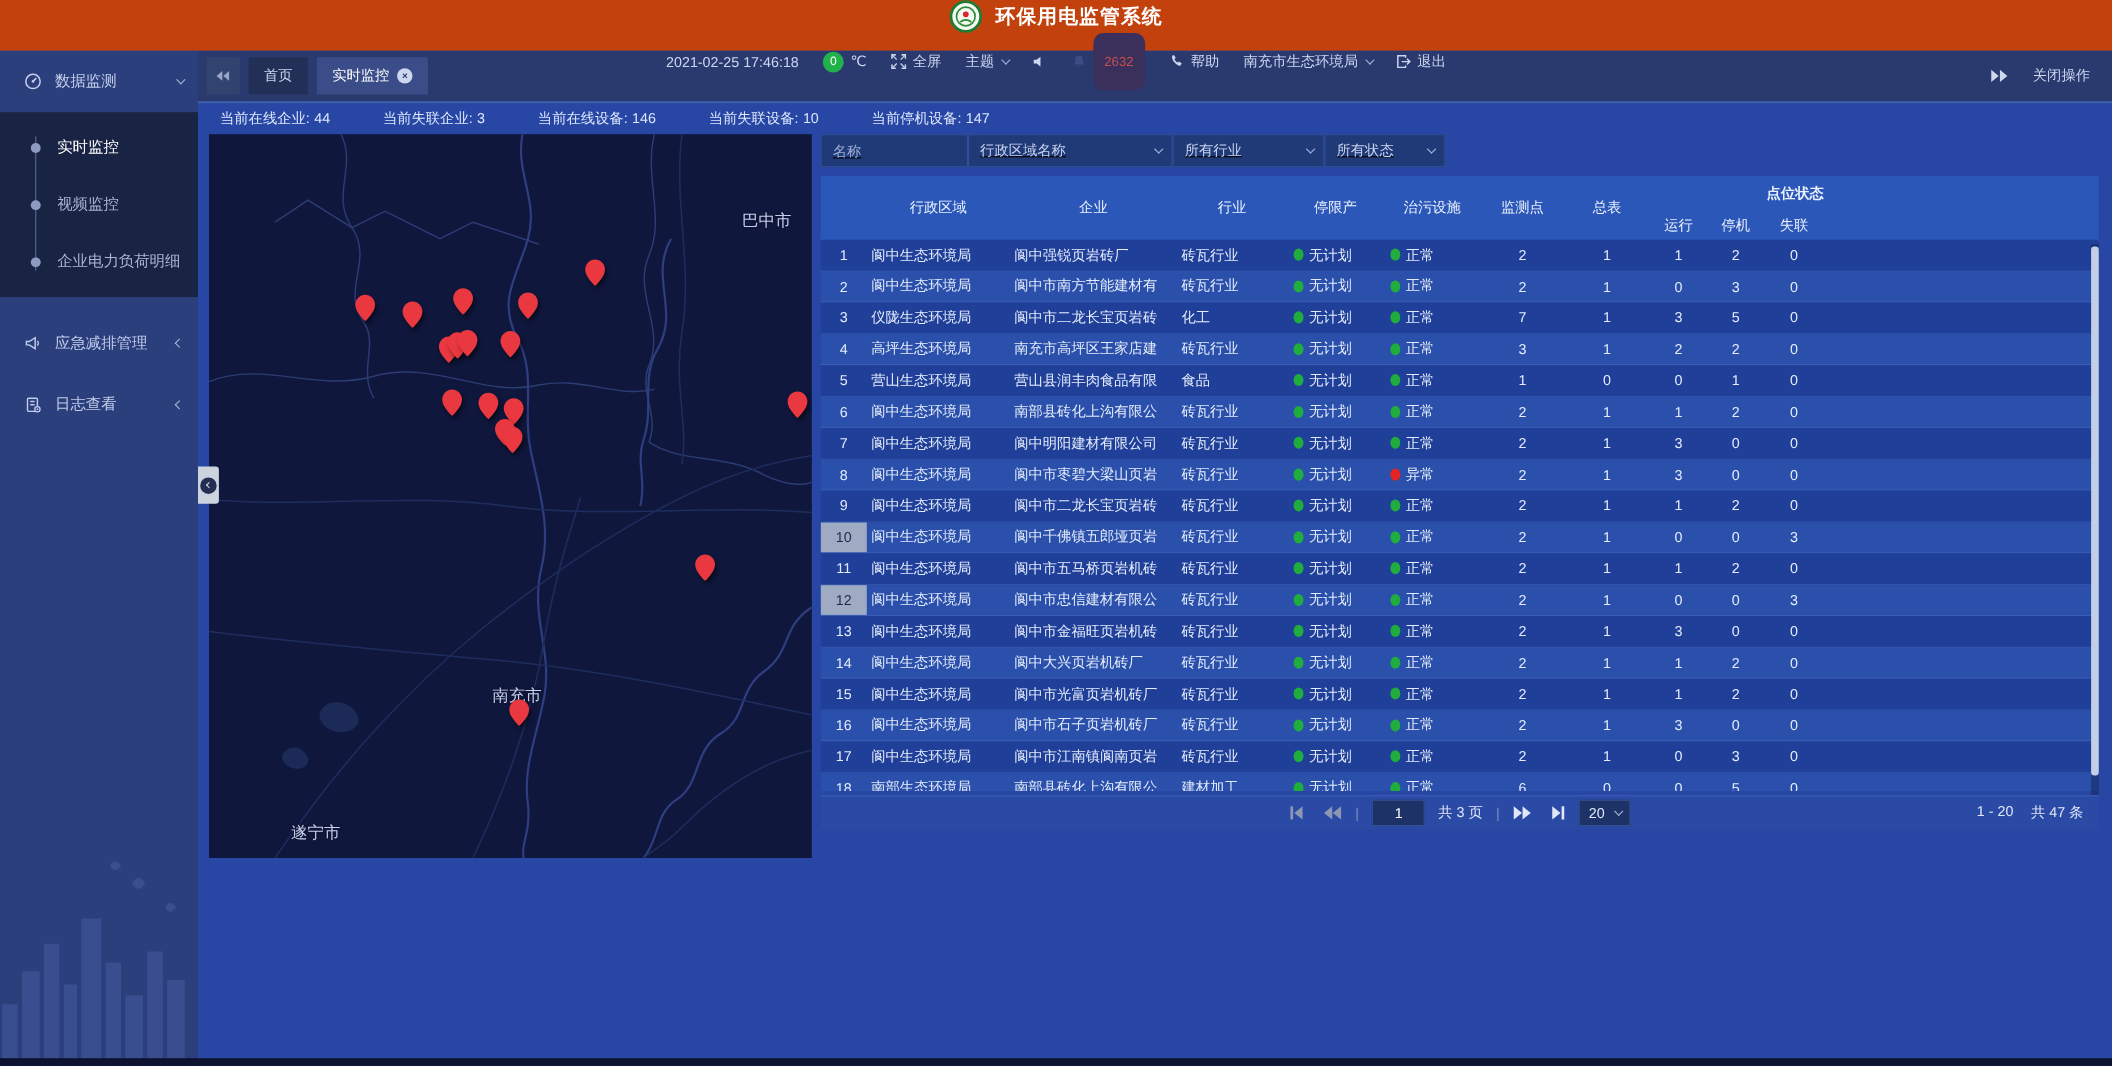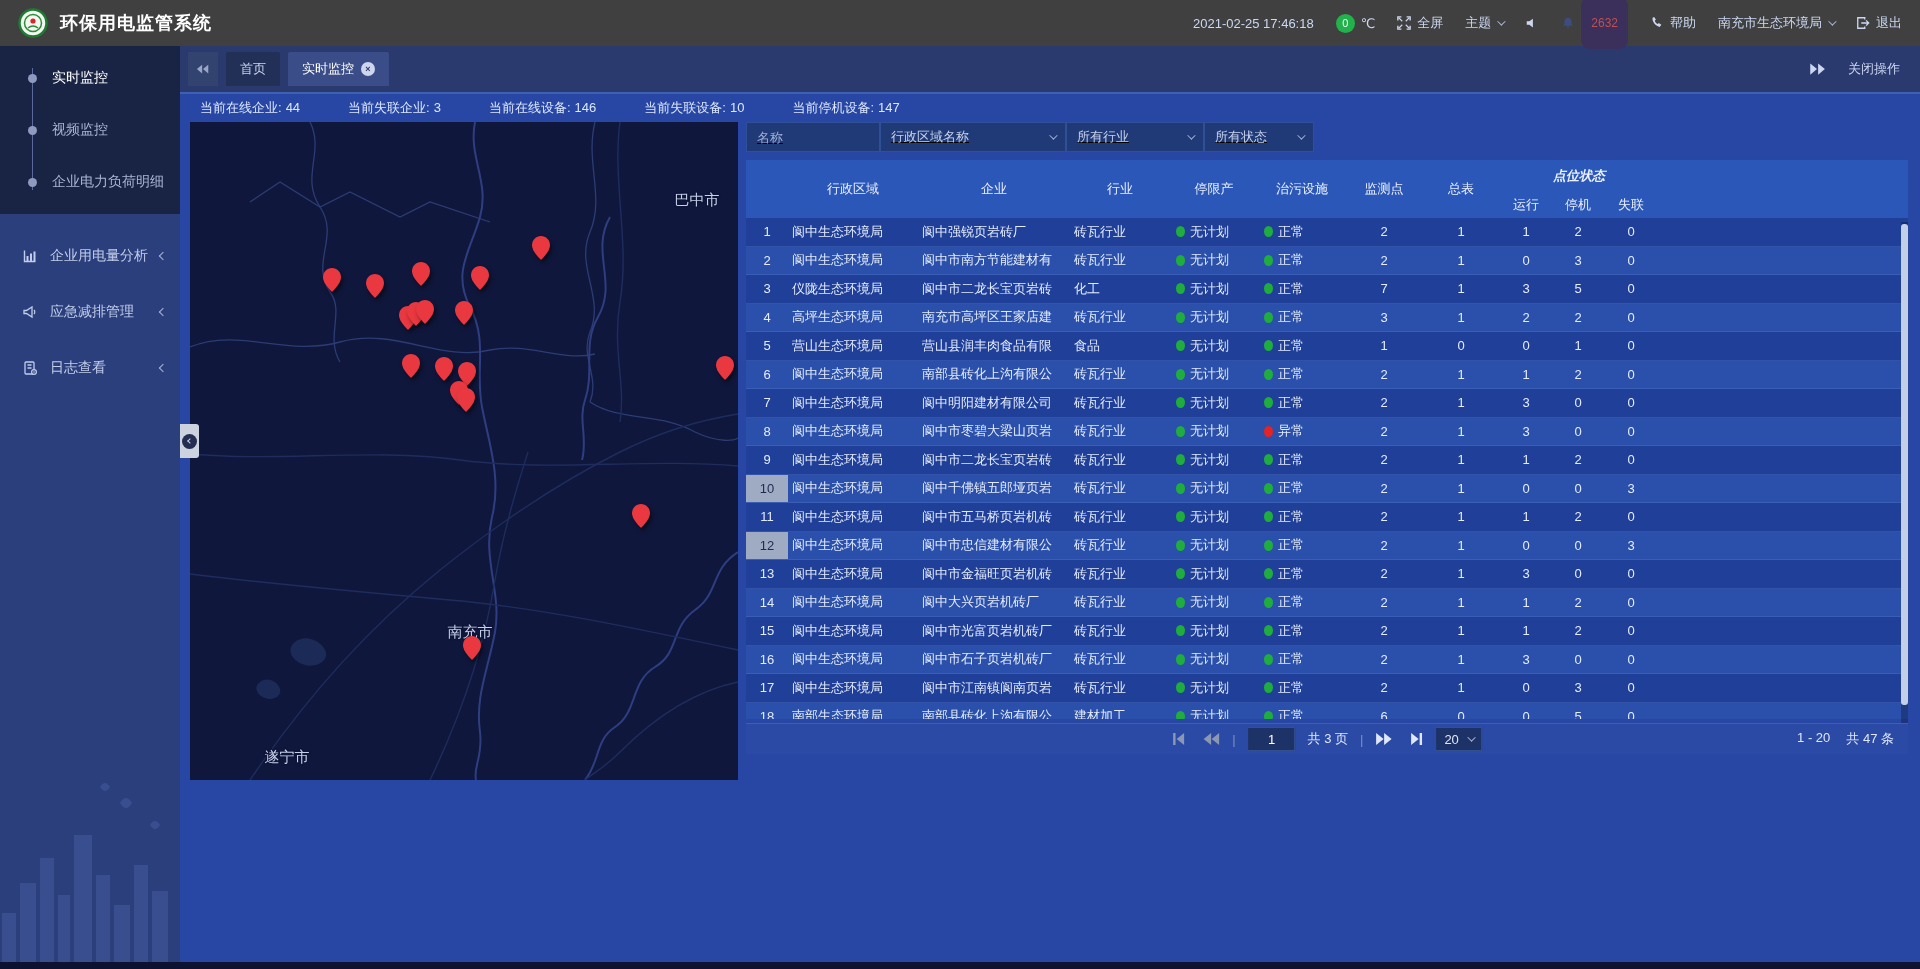--- a/index.html
+++ b/index.html
@@ -1,22 +1,22 @@
 <!DOCTYPE html>
 <html><head>
 <meta charset="utf-8">
 <style>
   * { margin:0; padding:0; box-sizing:border-box; }
   html,body { width:1920px; height:969px; overflow:hidden; background:#2846a4;
     font-family:"Liberation Sans","DejaVu Sans",sans-serif; }
   .app { position:relative; width:1920px; height:969px; }
 
   
-  .topbar { position:absolute; left:0; top:0; width:1920px; height:46px; background:#404040;
-    display:flex; align-items:center; justify-content:space-between; padding:0 18px; z-index:20; }
+  .topbar { position:absolute; left:0; top:0; width:1920px; height:46px; background:#c2410c;
+    display:flex; align-items:center; justify-content:space-between; padding:0 18px; z-index:20;flex-direction:column; }
   .brand { display:flex; align-items:center; gap:12px; }
   .brand-title { color:#ffffff; font-size:18px; font-weight:bold; letter-spacing:1px; }
   .top-right { display:flex; align-items:center; gap:22px; color:#ccd7f2; font-size:13px; }
   .top-item { display:flex; align-items:center; gap:6px; cursor:pointer; }
   .temp-circle { display:inline-flex; width:19px; height:19px; border-radius:50%; background:#21b24b;
     color:#fff; font-size:11px; align-items:center; justify-content:center; }
   .badge-pill { background:#3b2f5c; border-radius:9px; padding:19px 10px; color:#c0504f; font-size:12px; }
   .chev { display:inline-block; width:6px; height:6px; border-right:1.4px solid #aab6d6; border-bottom:1.4px solid #aab6d6; }
   .chev.down { transform:rotate(45deg) translateY(-2px); }
   .chev.left { transform:rotate(135deg); }
@@ -79,21 +79,21 @@
   .f-name { width:134px; }
   .f-region { width:186px; }
   .f-industry { width:138px; }
   .f-status { width:110px; }
   .f-box .chev { border-color:#9fb0d6; margin-left:10px; }
 
   .grid-cols { display:grid; grid-template-columns:42px 130px 152px 100px 88px 88px 76px 78px 52px 52px 54px; }
   .thead { height:58px; background:#2a57b8; color:#eaf0fd; font-size:13px;
     grid-template-rows:32px 26px; align-items:center; }
   .thead .h { grid-row:1 / 3; text-align:center; }
-  .thead .h-group { grid-column:9 / 12; grid-row:1; text-align:center; font-style:italic; font-weight:bold; }
+  .thead .h-group { grid-column:9 / 12; grid-row:1; text-align:right; font-weight:bold; }
   .thead .h-sub { grid-row:2; text-align:center; }
 
   .tbody { height:501px; overflow:hidden; position:relative; }
   .trow { height:28.5px; align-items:center; color:#e4ecfc; font-size:13px;
     border-bottom:1px solid rgba(90,120,200,.35); cursor:pointer; }
   .trow.odd  { background:#1f3f99; }
   .trow.even { background:#2a50ab; }
   .cell { overflow:hidden; white-space:nowrap; }
   .c-num { text-align:center; height:100%; line-height:28.5px; }
   .c-num.hl { background:#9fabc2; color:#1e2b4e; }
@@ -180,46 +180,45 @@
         <svg class="icon14" viewBox="0 0 16 16">
           <path d="M10,4V2H2v12h8v-2" fill="none" stroke="#cdd7f0" stroke-width="1.5"></path>
           <path d="M6,8h8 M11.5,5l3,3-3,3" fill="none" stroke="#cdd7f0" stroke-width="1.5"></path>
         </svg>
         <span>退出</span>
       </span>
     </div>
   </header>
 
   <aside class="sidebar">
+    <div class="menu-item">
+      <svg class="icon16" viewBox="0 0 16 16">
+        <circle cx="8" cy="8" r="6.5" fill="none" stroke="#c2cdeb" stroke-width="1.4"></circle>
+        <path d="M8,8L11,5" stroke="#c2cdeb" stroke-width="1.4"></path>
+        <circle cx="8" cy="8" r="1.2" fill="#c2cdeb"></circle>
+      </svg>
+      <span class="mi-label">数据监测</span>
+      <i class="chev down"></i>
+    </div>
     <div class="submenu">
       <div class="submenu-line"></div>
       <div class="submenu-item active">
         <span class="submenu-dot"></span>
         <span>实时监控</span>
       </div>
       <div class="submenu-item">
         <span class="submenu-dot"></span>
         <span>视频监控</span>
       </div>
       <div class="submenu-item">
         <span class="submenu-dot"></span>
         <span>企业电力负荷明细</span>
       </div>
     </div>
     <div style="height:14px"></div>
-    <div class="menu-item">
-      <svg class="icon16" viewBox="0 0 16 16">
-        <path d="M2.5,2.5v11h11" fill="none" stroke="#c2cdeb" stroke-width="1.4"></path>
-        <rect x="4.5" y="8" width="2" height="5" fill="#c2cdeb"></rect>
-        <rect x="8" y="5.5" width="2" height="7.5" fill="#c2cdeb"></rect>
-        <rect x="11.5" y="3.5" width="2" height="9.5" fill="#c2cdeb"></rect>
-      </svg>
-      <span class="mi-label">企业用电量分析</span>
-      <i class="chev left"></i>
-    </div>
     <div class="menu-item">
       <svg class="icon16" viewBox="0 0 16 16">
         <path d="M2,6.5v3h2.5l5.5,3.5V3L4.5,6.5z" fill="none" stroke="#c2cdeb" stroke-width="1.3"></path>
         <path d="M12,6c1,1 1,3 0,4" fill="none" stroke="#c2cdeb" stroke-width="1.3"></path>
       </svg>
       <span class="mi-label">应急减排管理</span>
       <i class="chev left"></i>
     </div>
     <div class="menu-item">
       <svg class="icon16" viewBox="0 0 16 16">

